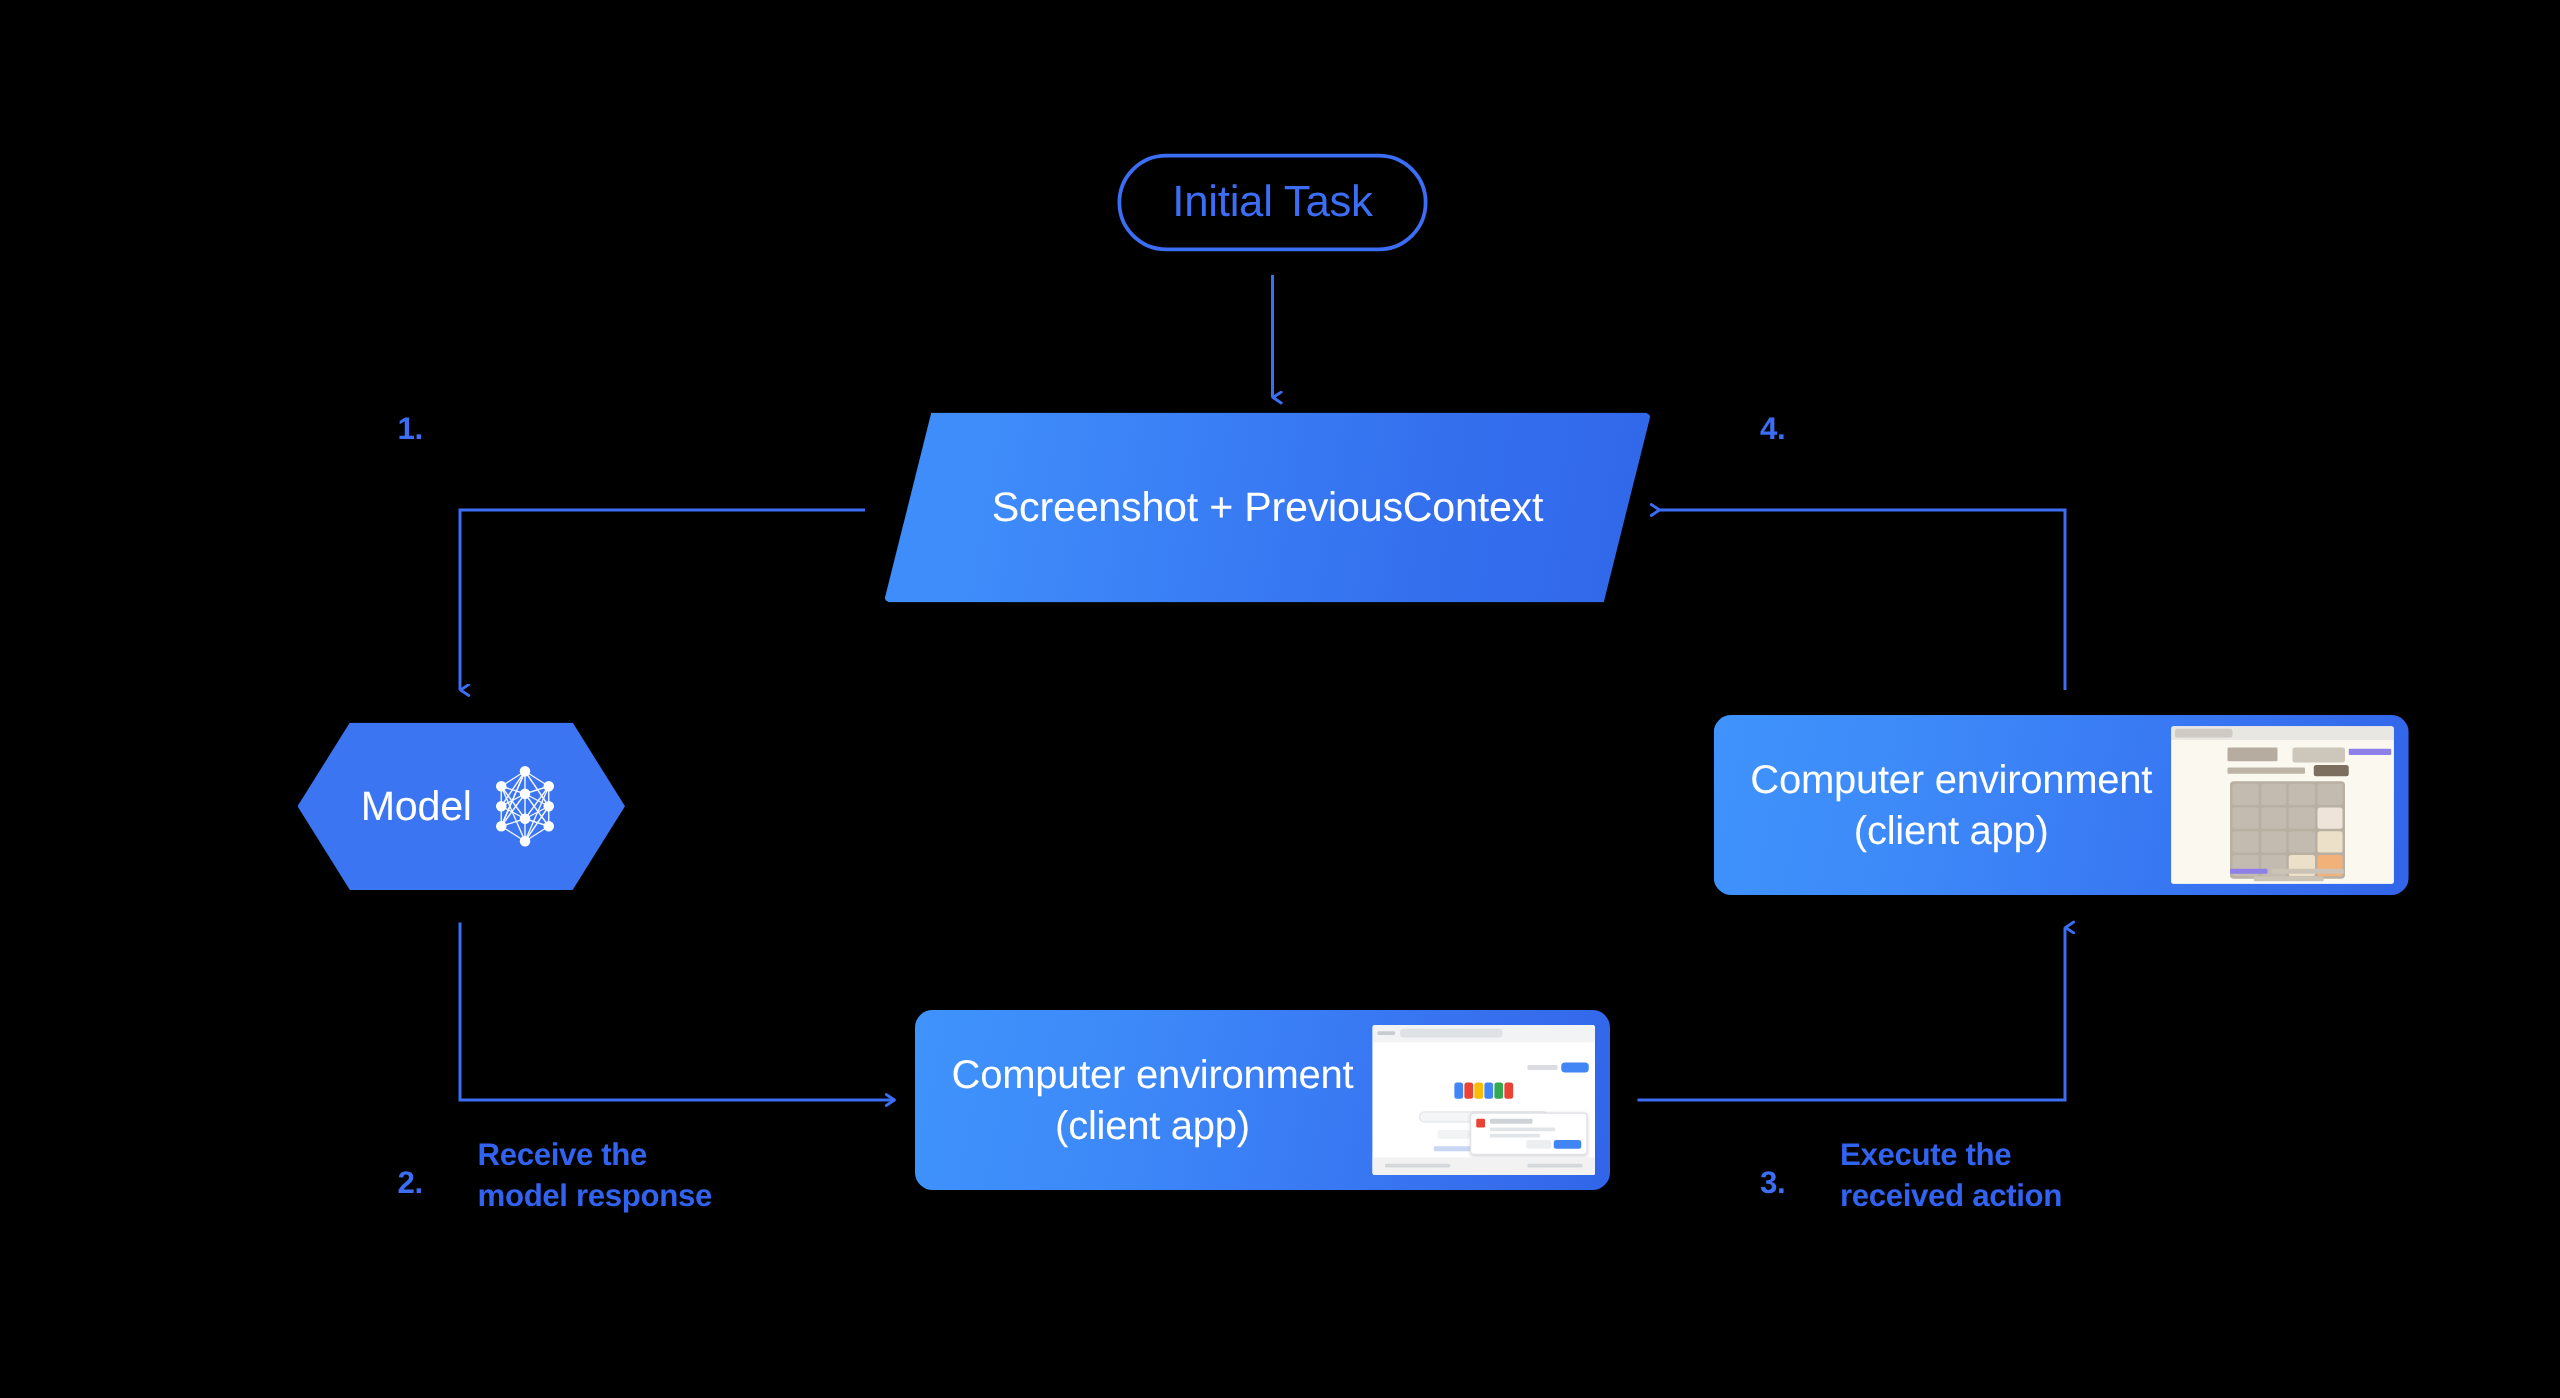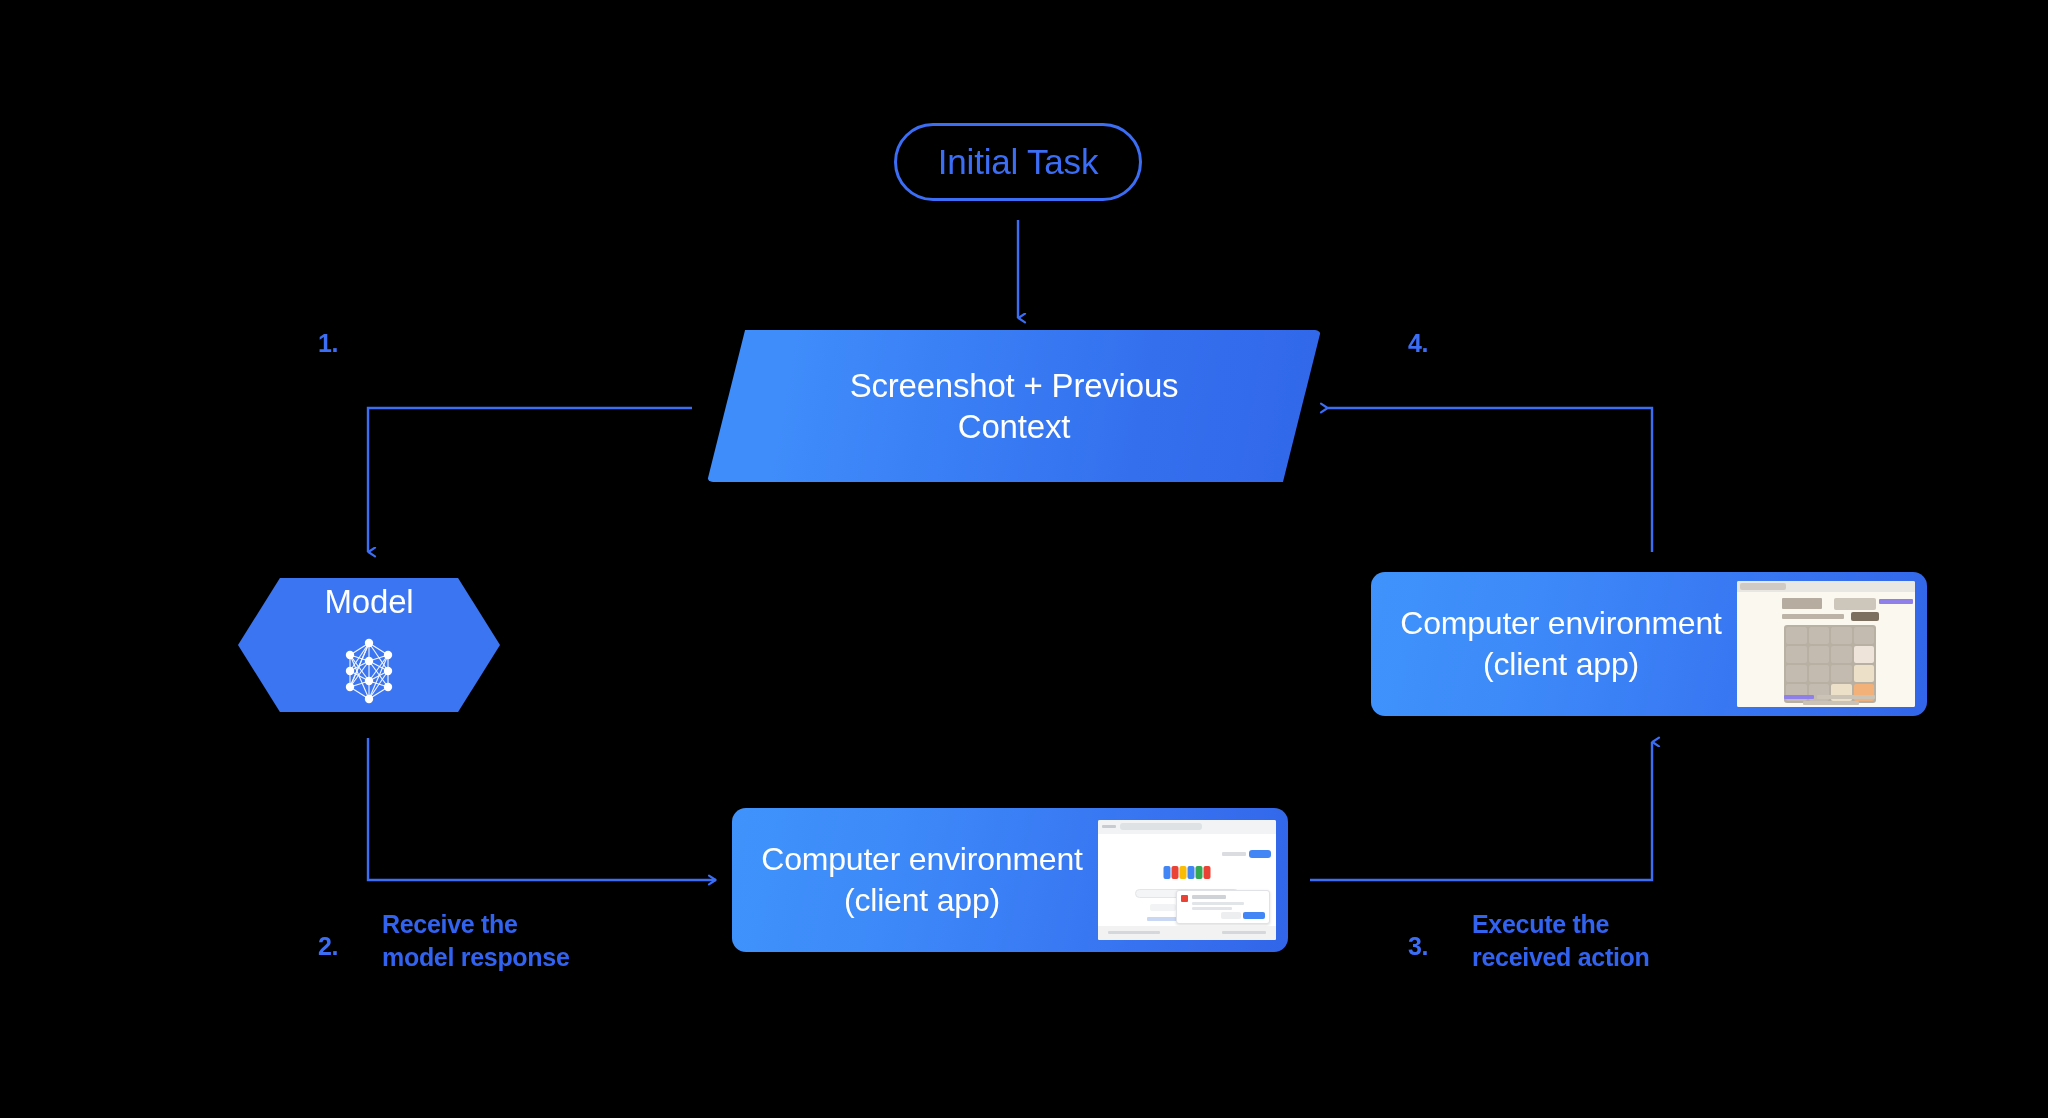--- a/index.html
+++ b/index.html
@@ -64,21 +64,20 @@
     position: absolute;
     inset: 0;
     background: linear-gradient(100deg, #3f8cfb 0%, #3f8cfb 14%, #3470ee 70%, #3167ea 100%);
     clip-path: polygon(6.2% 0%, 100% 0%, 93.8% 100%, 0% 100%);
     border-radius: 6px;
   }
   .parallelogram-text {
     position: absolute;
     inset: 0;
     display: flex;
-    flex-direction: column;
     align-items: center;
     justify-content: center;
     color: #ffffff;
     font-size: 33px;
     line-height: 1.25;
     text-align: center;
     letter-spacing: -0.2px;
   }
 
   
@@ -96,21 +95,20 @@
     clip-path: polygon(16% 0%, 84% 0%, 100% 50%, 84% 100%, 16% 100%, 0% 50%);
     border-radius: 4px;
   }
   .hex-content {
     position: absolute;
     inset: 0;
     display: flex;
     align-items: center;
     justify-content: center;
     gap: 14px;
-    flex-direction: column;
   }
   .hex-label {
     color: #ffffff;
     font-size: 33px;
     letter-spacing: -0.2px;
   }
   .nn-icon { display: block; }
 
   
   .env-card {

